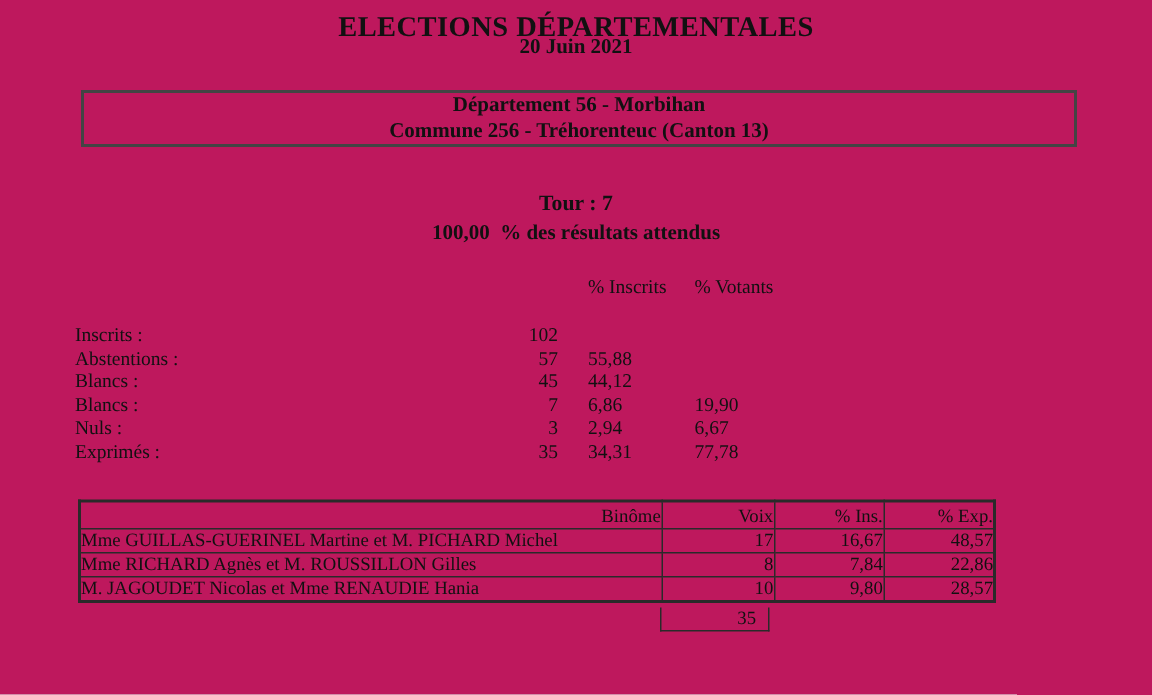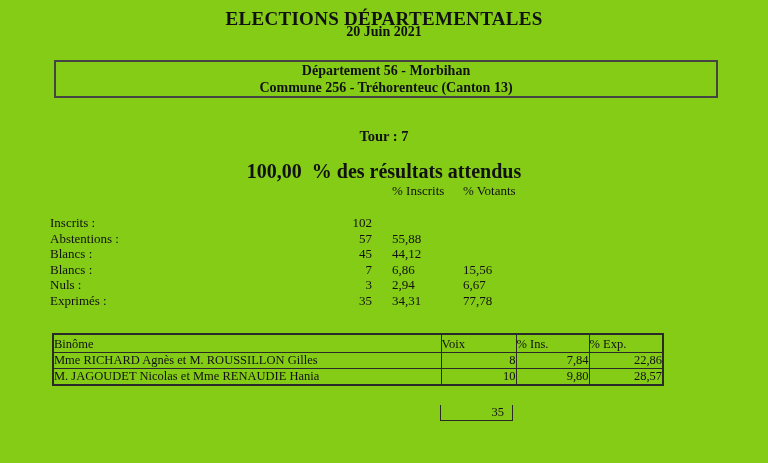--- a/index.html
+++ b/index.html
@@ -1,20 +1,20 @@
 <!DOCTYPE html>
 <html><head>
 <meta charset="utf-8">
 <style>
   html, body { margin: 0; padding: 0; background: #e8e8e8; }
   .page {
     position: relative;
     width: 768px;
     height: 463px;
-    background: #84cc16;
+    background: #be185d;
     font-family: "Liberation Serif", serif;
     color: #111111;
     overflow: hidden;
   }
   .title1 {
     position: absolute; top: 9px; left: 0; width: 768px;
     text-align: center; font-size: 19px; font-weight: bold;
     letter-spacing: 0.3px; line-height: 20px;
   }
   .title2 {
@@ -27,22 +27,22 @@
     display: flex; flex-direction: column; justify-content: center;
   }
   .loc-line {
     text-align: center; font-size: 14px; font-weight: bold; line-height: 17px;
   }
   .tour1 {
     position: absolute; top: 128px; left: 0; width: 768px;
     text-align: center; font-size: 14.5px; font-weight: bold; line-height: 17px;
   }
   .tour2 {
-    position: absolute; top: 163px; left: 0; width: 768px;
-    text-align: center; font-size: 20px; font-weight: bold; line-height: 17px;
+    position: absolute; top: 147px; left: 0; width: 768px;
+    text-align: center; font-size: 14px; font-weight: bold; line-height: 17px;
     white-space: pre;
   }
   .stats-header {
     position: absolute; top: 184px; font-size: 13px; line-height: 14px;
   }
   .stats-header.h1 { left: 392px; }
   .stats-header.h2 { left: 463px; }
   .stats {
     position: absolute; left: 50px; top: 215px; font-size: 13px;
   }
@@ -54,21 +54,21 @@
   table.results {
     position: absolute; left: 52px; top: 333px; width: 610px;
     border-collapse: collapse; table-layout: fixed;
     font-size: 12.5px; color: #111111;
     border: 2px solid #2a2a2a;
   }
   table.results th, table.results td {
     border: 1px solid #2a2a2a; padding: 0; overflow: hidden; white-space: nowrap;
   }
   table.results th {
-    font-weight: normal; text-align: left; height: 17px; line-height: 16px;
+    font-weight: normal; text-align: right; height: 17px; line-height: 16px;
   }
   table.results td { height: 15px; line-height: 15px; }
   td.binome { text-align: left; padding-left: 7px; }
   td.num, .total-cell { text-align: right; padding-right: 8px; }
   col.c-binome { width: 388px; }
   col.c-voix   { width: 75px; }
   col.c-ins    { width: 73px; }
   col.c-exp    { width: 74px; }
   .total-cell {
     position: absolute; left: 440px; top: 405px; width: 73px; height: 16px;
@@ -112,21 +112,21 @@
     <div class="stat-row">
       <span class="stat-label">Blancs :</span>
       <span class="stat-val">45</span>
       <span class="stat-pi">44,12</span>
       <span class="stat-pv"></span>
     </div>
     <div class="stat-row">
       <span class="stat-label">Blancs :</span>
       <span class="stat-val">7</span>
       <span class="stat-pi">6,86</span>
-      <span class="stat-pv">15,56</span>
+      <span class="stat-pv">19,90</span>
     </div>
     <div class="stat-row">
       <span class="stat-label">Nuls :</span>
       <span class="stat-val">3</span>
       <span class="stat-pi">2,94</span>
       <span class="stat-pv">6,67</span>
     </div>
     <div class="stat-row">
       <span class="stat-label">Exprimés :</span>
       <span class="stat-val">35</span>
@@ -145,20 +145,26 @@
     <thead>
       <tr>
         <th>Binôme</th>
         <th>Voix</th>
         <th>% Ins.</th>
         <th>% Exp.</th>
       </tr>
     </thead>
     <tbody>
       <tr>
+        <td class="binome">Mme GUILLAS-GUERINEL Martine et M. PICHARD Michel</td>
+        <td class="num">17</td>
+        <td class="num">16,67</td>
+        <td class="num">48,57</td>
+      </tr>
+      <tr>
         <td class="binome">Mme RICHARD Agnès et M. ROUSSILLON Gilles</td>
         <td class="num">8</td>
         <td class="num">7,84</td>
         <td class="num">22,86</td>
       </tr>
       <tr>
         <td class="binome">M. JAGOUDET Nicolas et Mme RENAUDIE Hania</td>
         <td class="num">10</td>
         <td class="num">9,80</td>
         <td class="num">28,57</td>

